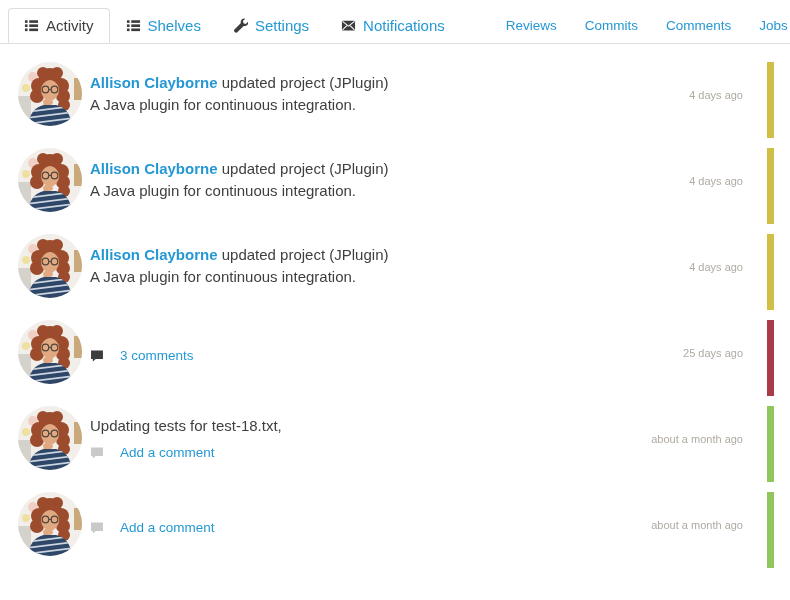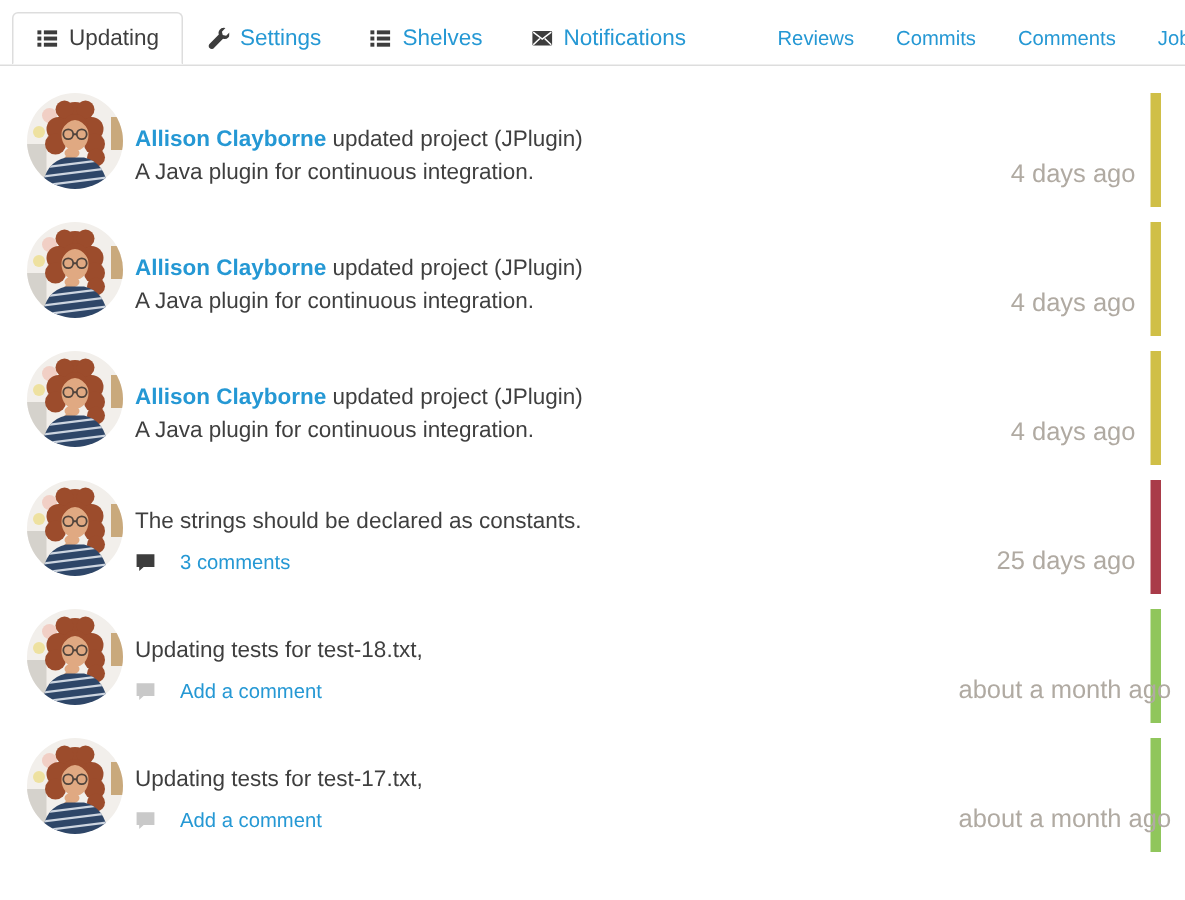--- a/index.html
+++ b/index.html
@@ -14,30 +14,30 @@
   .tab.active{border-color:#ddd #ddd #fff #ddd;background:#fff;color:#3e3e3e}
   .ticon{display:inline-flex;color:#3d3d3d}
   .ticon svg{width:15px;height:15px;display:block}
   .tlink{font-size:13.5px;margin-left:28px;white-space:nowrap}
   .tlink.first{margin-left:45px}
   .rss{margin-left:27px;color:#3d3d3d;display:inline-flex;cursor:pointer}
   .rss svg{width:16px;height:16px;display:block}
 
   
   .feed{padding:18px 16px 0 18px}
-  .row{display:flex;align-items:flex-end;border-right:7px solid #4c1d95;margin-bottom:10px;padding-bottom:12px}
+  .row{display:flex;align-items:center;border-right:7px solid #4c1d95;margin-bottom:10px;padding-bottom:12px}
   .avatar{width:64px;height:64px;flex:none;border-radius:50%;overflow:hidden;cursor:pointer}
   .avatar svg{width:64px;height:64px;display:block}
   .content{flex:1;min-width:0;margin-left:8px;padding-right:8px;font-size:15px;line-height:22px}
   .name{font-weight:700}
   .body-line{color:#3f3f3f}
   .comments{display:flex;align-items:center;gap:16px;margin-top:7px;font-size:13.5px;line-height:18px}
   .bubble{display:inline-flex}
   .bubble svg{width:14px;height:14px;display:block}
-  .ts{flex:none;width:118px;padding-right:10px;text-align:right;font-size:17px;line-height:20px;padding-top:2px;color:#b0aaa2;white-space:nowrap}
+  .ts{flex:none;width:118px;padding-right:24px;text-align:right;font-size:11px;line-height:20px;padding-top:2px;color:#b0aaa2;white-space:nowrap}
 </style>
 </head>
 <body>
 
 <svg width="0" height="0" style="position:absolute" aria-hidden="true">
   <defs>
     <symbol id="i-list" viewBox="0 0 16 16">
       <g fill="currentColor">
         <rect x="1" y="2.4" width="2.8" height="2.8"></rect>
           <rect x="5.6" y="2.4" width="9.4" height="2.8"></rect>
@@ -105,37 +105,37 @@
   </defs>
 </svg>
 
 <div class="tabbar">
   <div class="tab active">
     <span class="ticon">
         <svg>
           <use href="#i-list"></use>
         </svg>
       </span>
-    <span>Updating</span>
+    <span>Activity</span>
   </div>
   <div class="tab">
     <span class="ticon">
         <svg>
+          <use href="#i-list"></use>
+        </svg>
+      </span>
+    <span>Shelves</span>
+  </div>
+  <div class="tab">
+    <span class="ticon">
+        <svg>
           <use href="#i-wrench"></use>
         </svg>
       </span>
     <span>Settings</span>
-  </div>
-  <div class="tab">
-    <span class="ticon">
-        <svg>
-          <use href="#i-list"></use>
-        </svg>
-      </span>
-    <span>Shelves</span>
   </div>
   <div class="tab">
     <span class="ticon">
         <svg>
           <use href="#i-envelope"></use>
         </svg>
       </span>
     <span>Notifications</span>
   </div>
   <a class="tlink first">Reviews</a>
@@ -199,21 +199,20 @@
     <div class="ts">4 days ago</div>
   </div>
 
   <div class="row" style="border-right-color: rgb(169, 59, 73);">
     <div class="avatar">
         <svg>
           <use href="#avatar-art"></use>
         </svg>
       </div>
     <div class="content">
-      <div class="body-line">The strings should be declared as constants.</div>
       <div class="comments">
         <span class="bubble" style="color: rgb(61, 61, 61);">
             <svg>
               <use href="#i-bubble"></use>
             </svg>
           </span>
         <a>3 comments</a>
       </div>
     </div>
     <div class="ts">25 days ago</div>
@@ -239,21 +238,20 @@
     <div class="ts">about a month ago</div>
   </div>
 
   <div class="row" style="border-right-color: rgb(144, 198, 92);">
     <div class="avatar">
         <svg>
           <use href="#avatar-art"></use>
         </svg>
       </div>
     <div class="content">
-      <div class="body-line">Updating tests for test-17.txt,</div>
       <div class="comments">
         <span class="bubble" style="color: rgb(201, 201, 201);">
             <svg>
               <use href="#i-bubble"></use>
             </svg>
           </span>
         <a>Add a comment</a>
       </div>
     </div>
     <div class="ts">about a month ago</div>

